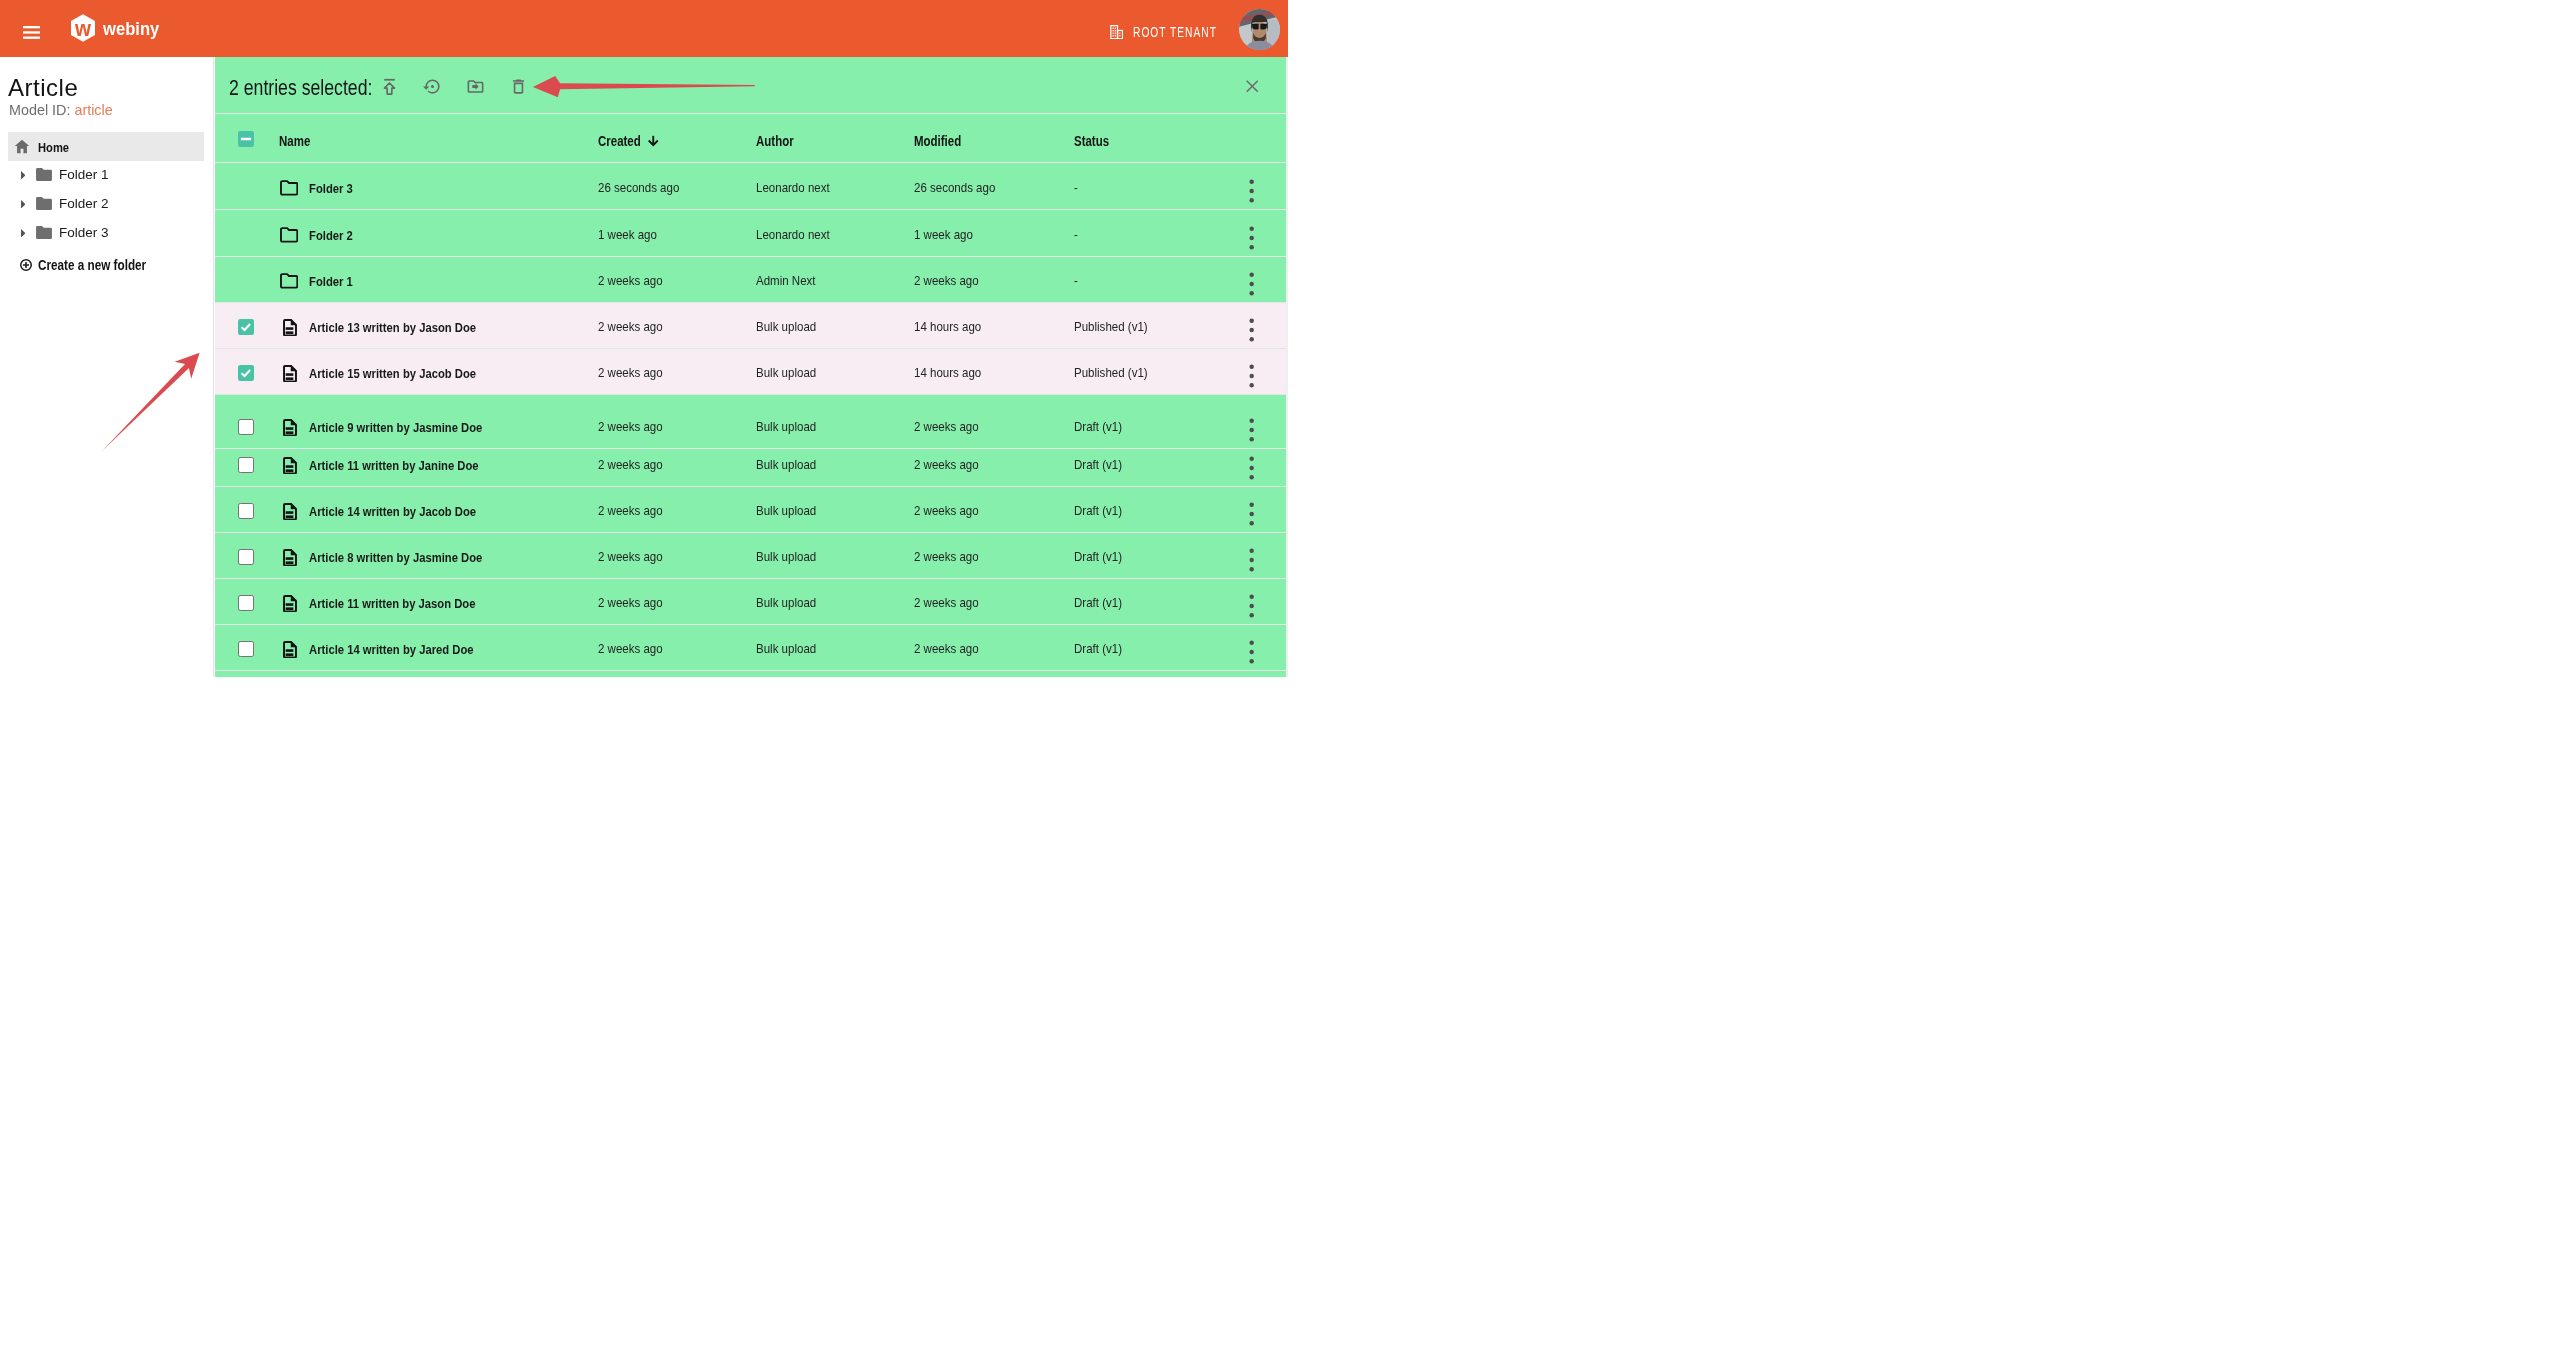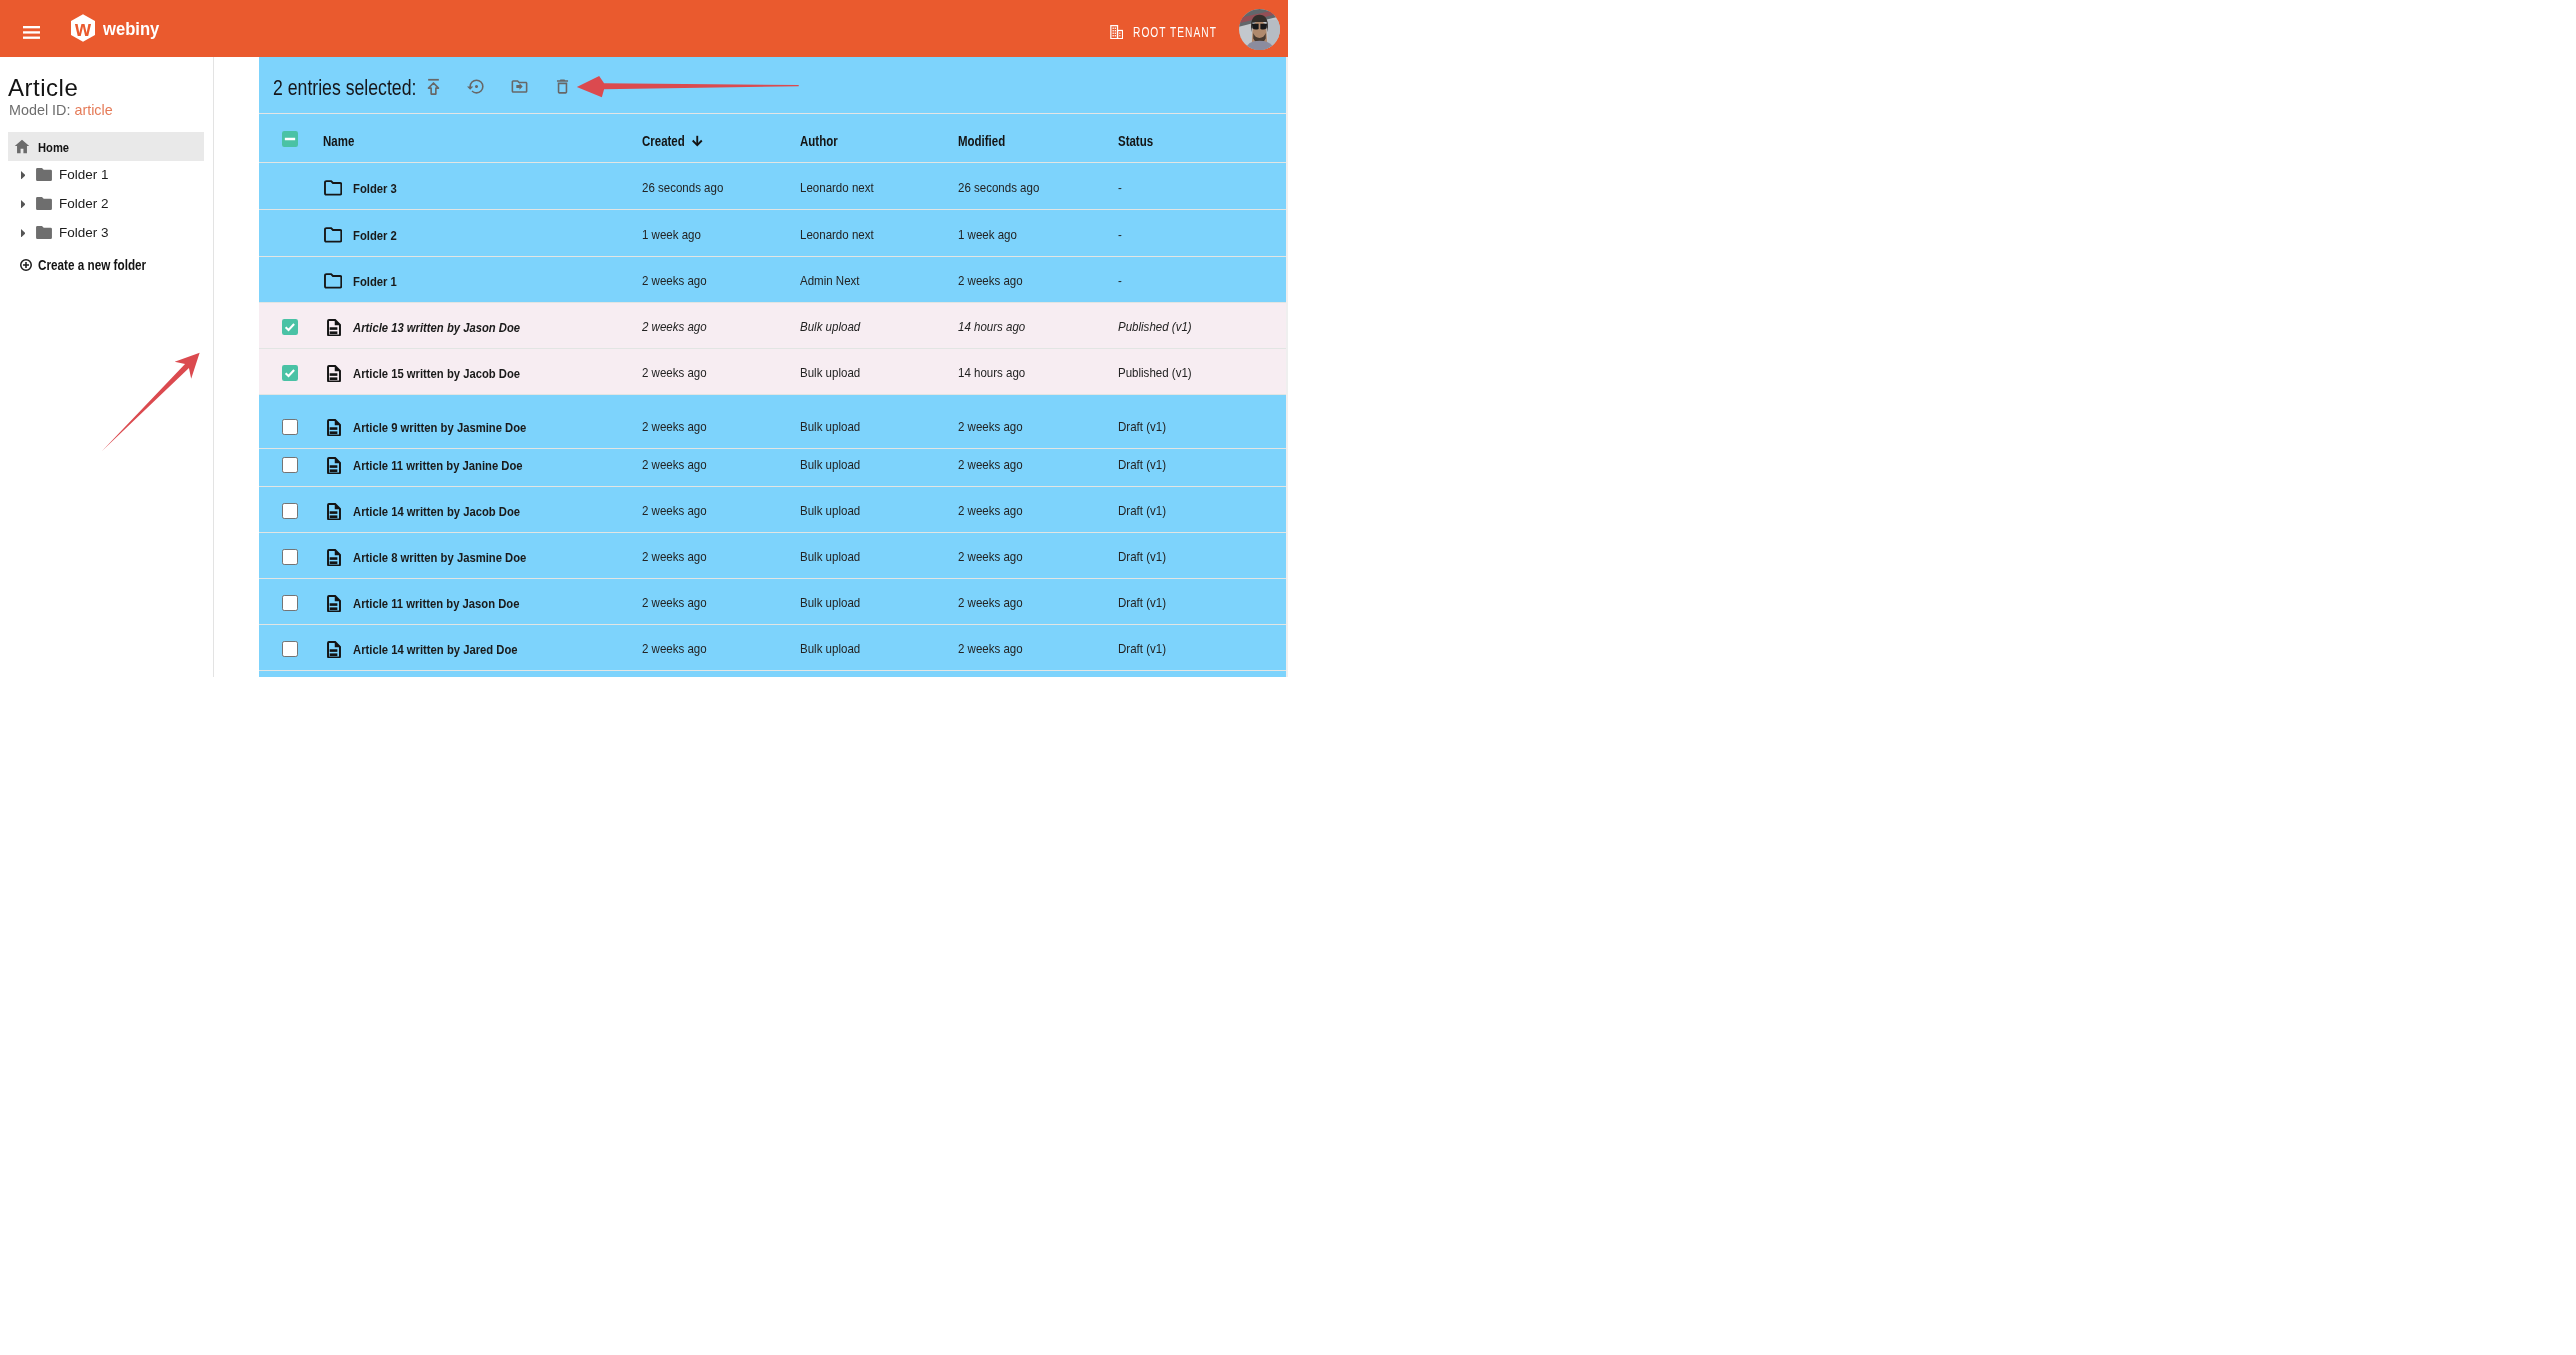--- a/index.html
+++ b/index.html
@@ -21,21 +21,21 @@
     background:#e9e9e9; }
   #home-row .txt { position:absolute; left:30px; top:8.6px; font-size:12.7px; font-weight:bold; color:#141414; transform:scaleX(0.88); transform-origin:left top; }
   .tree-row { position:absolute; left:0; width:214px; height:29px; }
   .tree-row .tri { position:absolute; left:20.6px; top:11.5px; }
   .tree-row .fico { position:absolute; left:35px; top:7.8px; }
   .tree-row .txt { position:absolute; left:59px; top:8.3px; font-size:13.5px; color:#1c1c1c; white-space:nowrap; }
   #create-row { position:absolute; left:20.4px; top:258px; }
   #create-row .txt { position:absolute; left:17.5px; top:-2.2px; font-size:15.4px; font-weight:bold; color:#141414; white-space:nowrap; transform:scaleX(0.762); transform-origin:left top; }
 
   
-  #main { position:absolute; left:215px; top:57px; width:1073px; height:620px; background:#7dd3fc;margin-left:44px; }
+  #main { position:absolute; left:215px; top:57px; width:1073px; height:620px; background:#86efac; }
   #toolbar { position:absolute; left:0; top:0; width:1073px; height:57px; border-bottom:0.9px solid #e5e5e5; }
   #tb-text { position:absolute; left:14px; top:17.5px; font-size:22px; color:#16161a; transform:scaleX(0.803); transform-origin:left top; white-space:nowrap; }
   .ticon { position:absolute; top:19.7px; }
   #tb-close { position:absolute; left:1031px; top:22.6px; }
 
   
   #thead { position:absolute; left:0; top:58px; width:1073px; height:48px; border-bottom:0.9px solid #e2e5e3; }
   .hlabel { position:absolute; top:76px; font-size:14px; font-weight:bold; color:#141414; transform:scaleX(0.82); transform-origin:left top; }
 
   
@@ -235,21 +235,21 @@
         <div class="cell" style="left:383px;">2 weeks ago</div>
         <div class="cell" style="left:541px;">Admin Next</div>
         <div class="cell" style="left:699px;">2 weeks ago</div>
         <div class="cell" style="left:859px;">-</div>
         <svg class="dots" width="5.4" height="24" viewBox="0 0 6 27">
           <circle cx="3" cy="3" r="2.5" fill="#4d4d4d"></circle>
           <circle cx="3" cy="13.5" r="2.5" fill="#4d4d4d"></circle>
           <circle cx="3" cy="24" r="2.5" fill="#4d4d4d"></circle>
         </svg>
       </div>
-    <div class="row sel" style="top:246px;font-style:italic;">
+    <div class="row sel" style="top:246px;">
         <div class="cb ck"><svg width="15.8" height="15.8" viewBox="0 0 17.6 17.6">
             <path d="M4 9.1 L7.3 12.3 L13.5 5.6" fill="none" stroke="#fff" stroke-width="2.3"></path>
           </svg></div>
         <svg class="rico" style="left:68px; top:15.7px;" width="14" height="17.5" viewBox="0 0 15.5 19.5">
           <path d="M2.1 1.1 H9 L14.4 6.5 V17.4 Q14.4 18.4 13.4 18.4 H2.1 Q1.1 18.4 1.1 17.4 V2.1 Q1.1 1.1 2.1 1.1 Z" fill="none" stroke="#141414" stroke-width="2.2"></path>
           <path d="M8.6 0.9 L14.6 6.9 L8.6 6.9 Z" fill="#141414"></path>
           <rect x="2.9" y="9.2" width="8.6" height="2.9" fill="#141414"></rect>
           <rect x="2.9" y="13.8" width="8.6" height="2.9" fill="#141414"></rect>
         </svg>
         <div class="cell cname" style="left:94px;">Article 13 written by Jason Doe</div>

